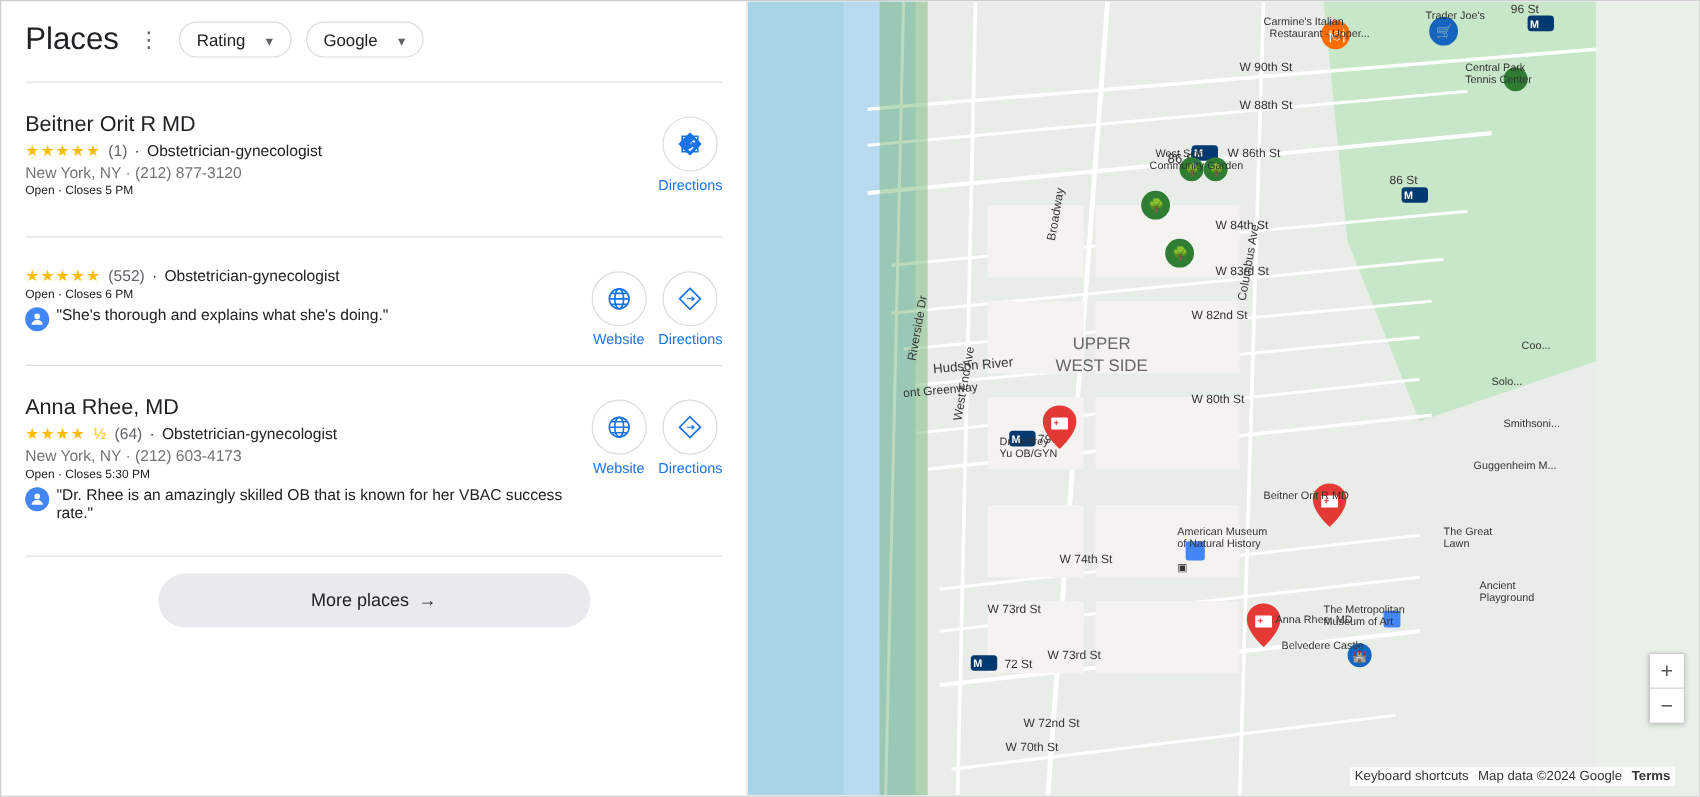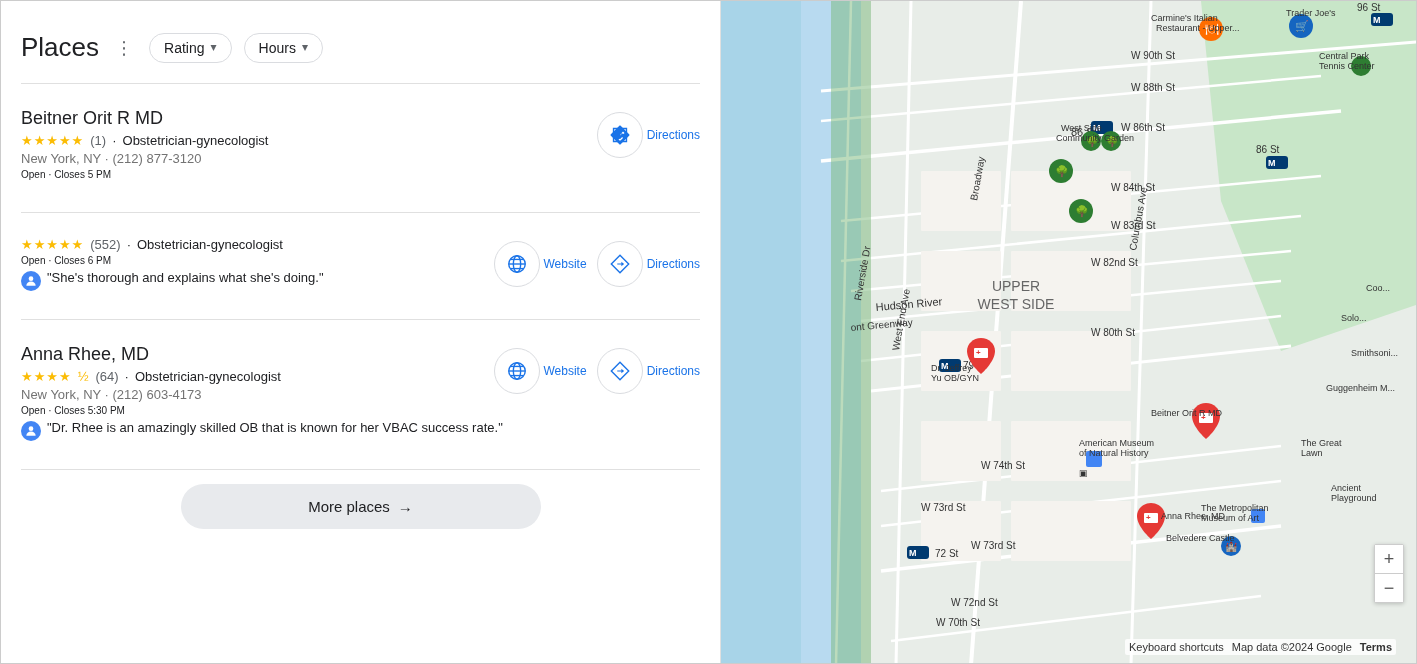--- a/index.html
+++ b/index.html
@@ -11,23 +11,23 @@
       width: 1417px;
       height: 664px;
       overflow: hidden;
       border: 1px solid #ccc;
     }
     .container {
       display: flex;
       height: 100%;
     }
     .left-panel {
-      width: 720px;
+      width: 622px;
       flex-shrink: 0;
-      padding: 31px 20px;
+      padding: 16px 20px;
       overflow-y: auto;
       border-right: 1px solid #e0e0e0;
     }
     .header {
       display: flex;
       align-items: center;
       gap: 12px;
       margin-bottom: 20px;
     }
     .page-title {
@@ -45,22 +45,22 @@
     }
     .filter-btn {
       border: 1px solid #dadce0;
       border-radius: 20px;
       padding: 6px 14px;
       background: #fff;
       cursor: pointer;
       font-size: 14px;
       color: #202124;
       display: flex;
-      align-items: flex-start;
-      gap: 6px;
+      align-items: flex-end;
+      gap: 17px;
     }
     .chevron-down {
       font-size: 12px;
       color: #5f6368;
     }
     .divider {
       border: none;
       border-top: 1px solid #e0e0e0;
       margin: 14px 0;
     }
@@ -128,20 +128,21 @@
     .actions {
       position: absolute;
       right: 0;
       top: 14px;
       display: flex;
       align-items: flex-start;
       gap: 10px;
     }
     .action-btn {
       display: flex;
+      flex-direction: column;
       align-items: center;
       gap: 4px;
       cursor: pointer;
       background: none;
       border: none;
       padding: 0;
     }
     .action-circle {
       width: 46px;
       height: 46px;
@@ -248,21 +249,21 @@
   <div class="left-panel">
 
     <div class="header">
       <h1 class="page-title">Places</h1>
       <button class="more-options-btn">⋮</button>
       <button class="filter-btn">
         <span>Rating</span>
         <span class="chevron-down">▾</span>
       </button>
       <button class="filter-btn">
-        <span>Hours</span>
+        <span>Google</span>
         <span class="chevron-down">▾</span>
       </button>
     </div>
 
     <hr class="divider">
     <div class="place-item">
       <div class="place-content">
         <div class="place-name">Beitner Orit R MD</div>
         <div class="place-meta">
           <span class="stars">★★★★★</span>

